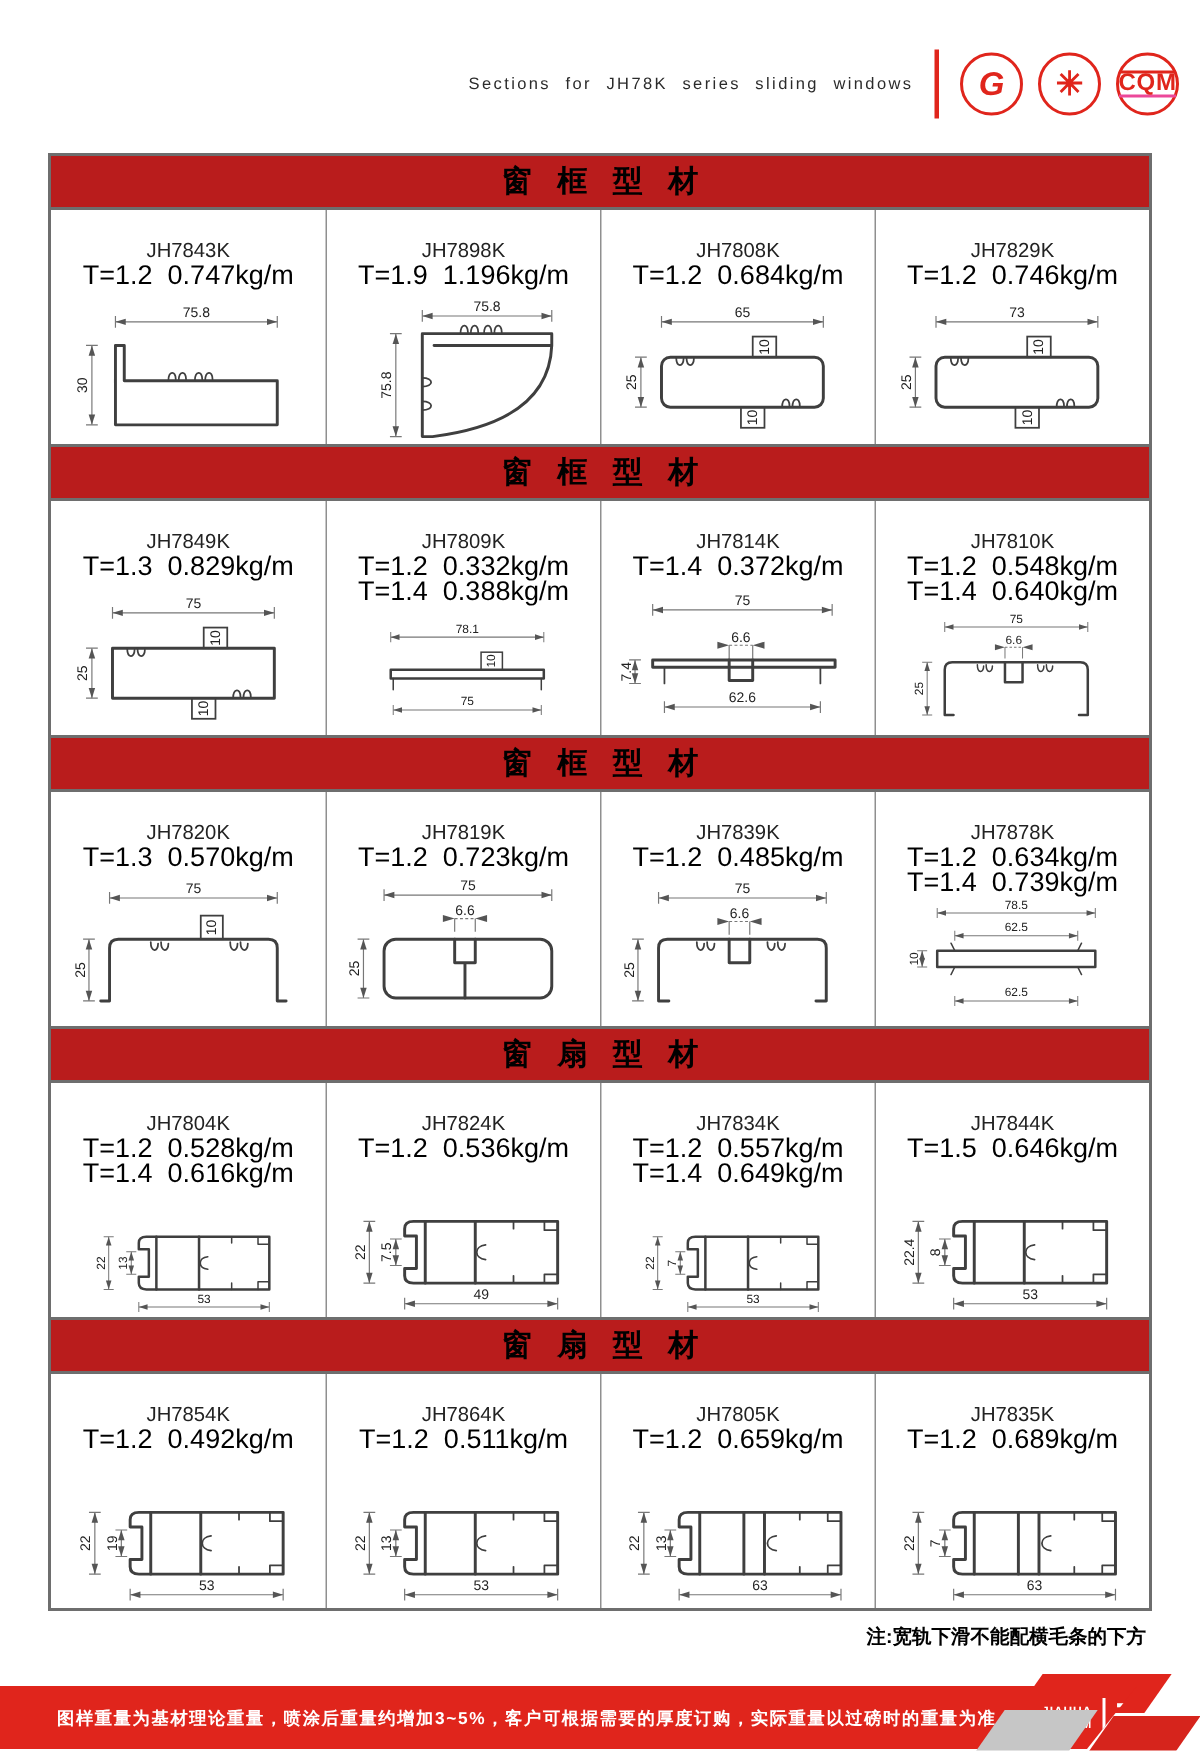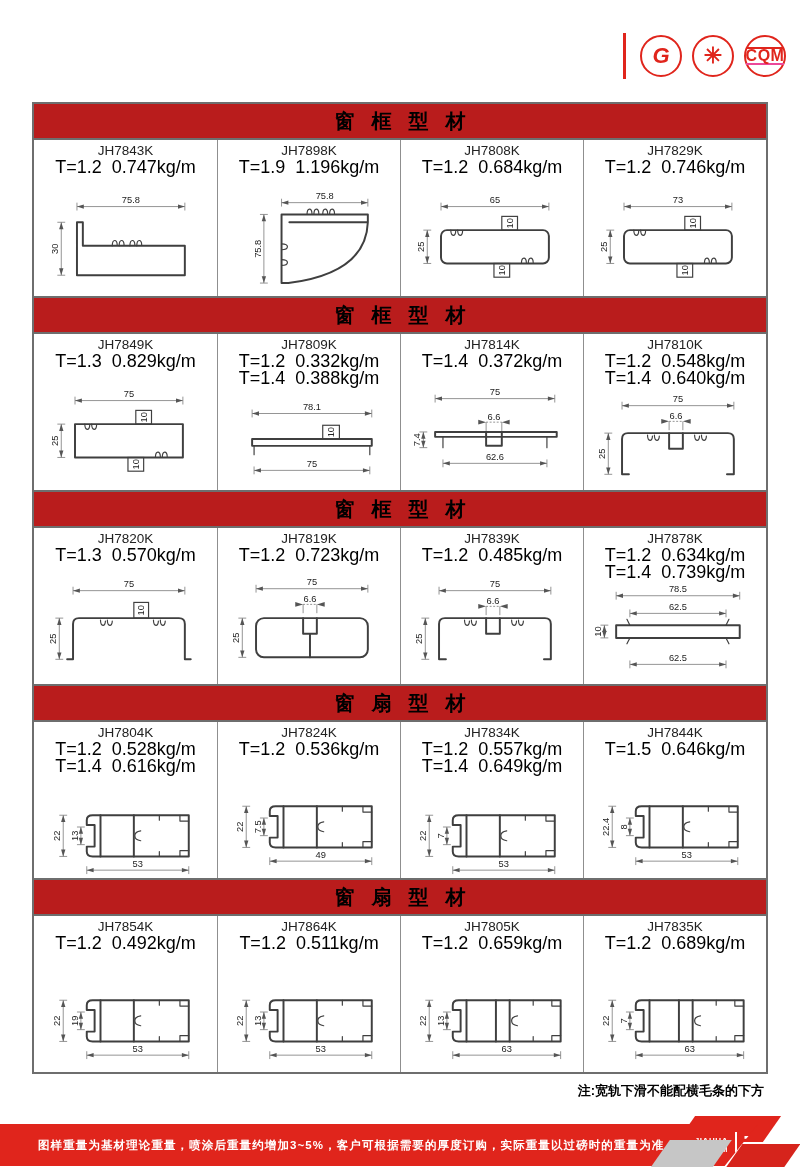--- a/index.html
+++ b/index.html
@@ -17,21 +17,21 @@
   .logo-1 .logo-glyph{font-size:22px;}
   .logo-2 .logo-glyph{font-size:16px;letter-spacing:0.5px;border-top:2px solid #e0251c;border-bottom:2px solid #ec4899;line-height:14px;}
 
   
   .catalog{margin:14px 32px 0 32px;border:2px solid #6e6e6e;}
   .sec-header{background:#b91c1c;border-top:2px solid #6e6e6e;border-bottom:2px solid #6e6e6e;
     text-align:center;font-size:20px;font-weight:bold;letter-spacing:17px;text-indent:17px;
     padding:4px 0;line-height:26px;color:#000;}
   .sec-header:first-child{border-top:none;}
   .sec-body{display:grid;grid-template-columns:repeat(4,1fr);height:156px;}
-  .cell{display:flex;flex-direction:column;padding-top:2px;overflow:hidden;}
+  .cell{display:flex;flex-direction:column;padding-top:18px;overflow:hidden;}
   .cell + .cell{border-left:1px solid #8f8f8f;}
   .model{text-align:center;font-size:13.5px;color:#222;line-height:17px;}
   .spec{text-align:center;font-size:18px;color:#000000;line-height:17px;white-space:pre-wrap;}
   .drawing{width:182px;height:102px;display:block;margin:auto;}
 
   
   .pf{fill:none;stroke:#3f3f3f;stroke-width:2;stroke-linejoin:round;stroke-linecap:round;}
   .pf2{fill:none;stroke:#3f3f3f;stroke-width:1.2;stroke-linecap:round;}
   .dl{stroke:#777;stroke-width:0.8;fill:none;}
   .da{fill:#555;stroke:none;}
@@ -50,20 +50,21 @@
   .deco{position:absolute;inset:0;pointer-events:none;}
   .deco-red-top{position:absolute;right:28px;top:0;width:86px;height:26px;background:#e0251c;transform:skewX(-35deg);z-index:1;}
   .deco-gray{position:absolute;right:78px;top:24px;width:62px;height:28px;background:#c6c6c6;transform:skewX(-35deg);z-index:3;}
   .deco-red-bot{position:absolute;right:8px;top:28px;width:58px;height:24px;background:#d6241c;transform:skewX(-35deg);z-index:4;}
 </style>
 </head>
 <body>
 
 <div class="hdr">
   <div class="titles">
+    <div class="title-en">Sections for JH78K series sliding windows</div>
   </div>
   <div class="hdr-divider"></div>
   <div class="logos" id="logos">
       <div class="logo logo-0">
         <span class="logo-glyph">G</span>
       </div>
       <div class="logo logo-1">
         <span class="logo-glyph">✳</span>
       </div>
       <div class="logo logo-2">

